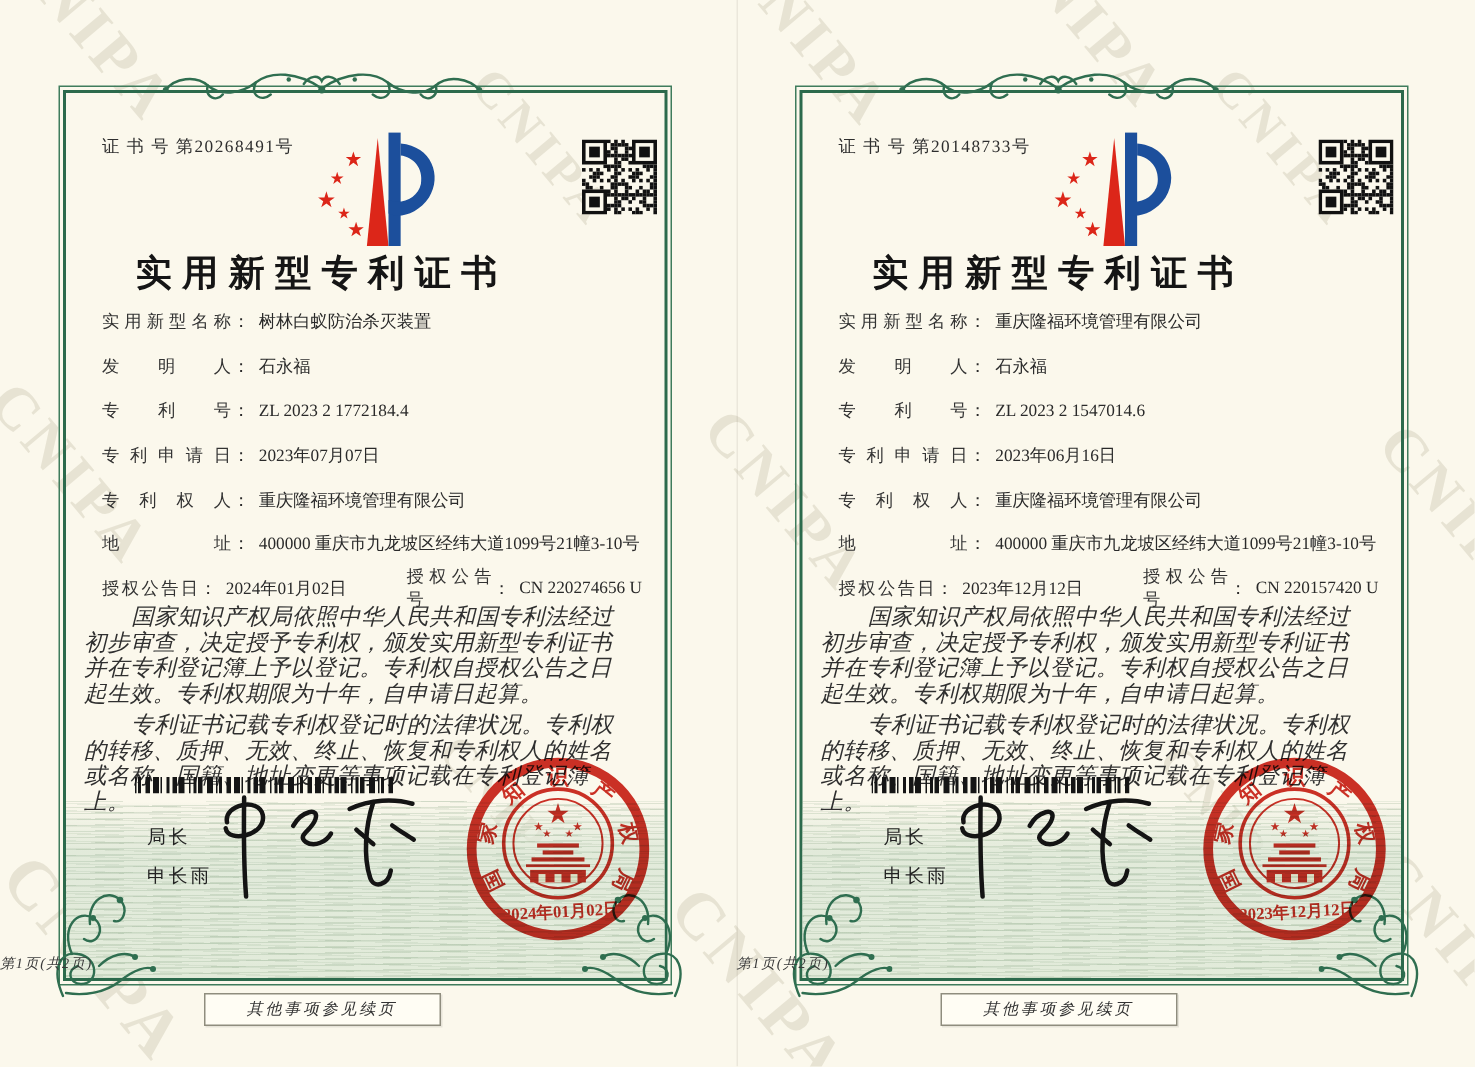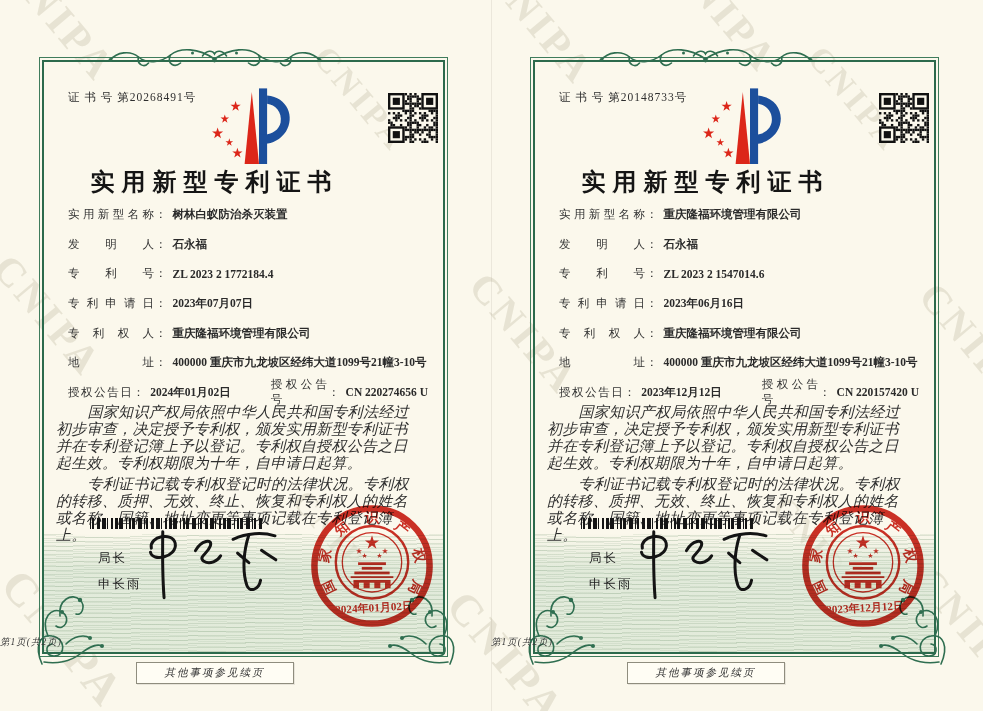--- a/index.html
+++ b/index.html
@@ -28,21 +28,21 @@
   .qr{position:absolute;left:388px;top:93px;width:50px;height:50px;}
   .title{position:absolute;left:0;top:166px;width:100%;text-align:center;
       font-size:24px;font-weight:700;color:#151515;letter-spacing:7px;}
   .rows{position:absolute;left:68px;top:200px;width:360px;}
   .row{height:29.6px;display:flex;align-items:center;font-size:11.5px;color:#2a2a2a;}
   .flabel{display:inline-block;width:86px;text-align:justify;text-align-last:justify;
       color:#333;}
   .flabel2{display:inline-block;width:76px;text-align:justify;text-align-last:justify;
       color:#333;margin-left:40px;}
   .colon{margin:0 6px 0 1px;}
-  .fvalue{white-space:nowrap;font-weight:bold;}
+  .fvalue{white-space:nowrap;}
   .paras{position:absolute;left:56px;top:404px;width:360px;font-size:15px;
       font-style:italic;color:#2f2f2f;line-height:17px;letter-spacing:.3px;}
   .para{text-indent:2.1em;margin:0 0 4px 0;}
   .barcode{position:absolute;left:90px;top:518px;width:172px;height:11px;}
   .signer{position:absolute;left:98px;top:546px;font-family:Liberation Mono, monospace;
       font-size:12.5px;color:#222;line-height:26px;letter-spacing:2px;}
   .sig{position:absolute;left:138px;top:524px;width:150px;height:84px;}
   .seal{position:absolute;left:307px;top:501px;width:130px;height:130px;
       mix-blend-mode:multiply;opacity:.96;}
   .seal text{font-family:"Liberation Serif",serif;font-weight:700;fill:#c8271c;}

